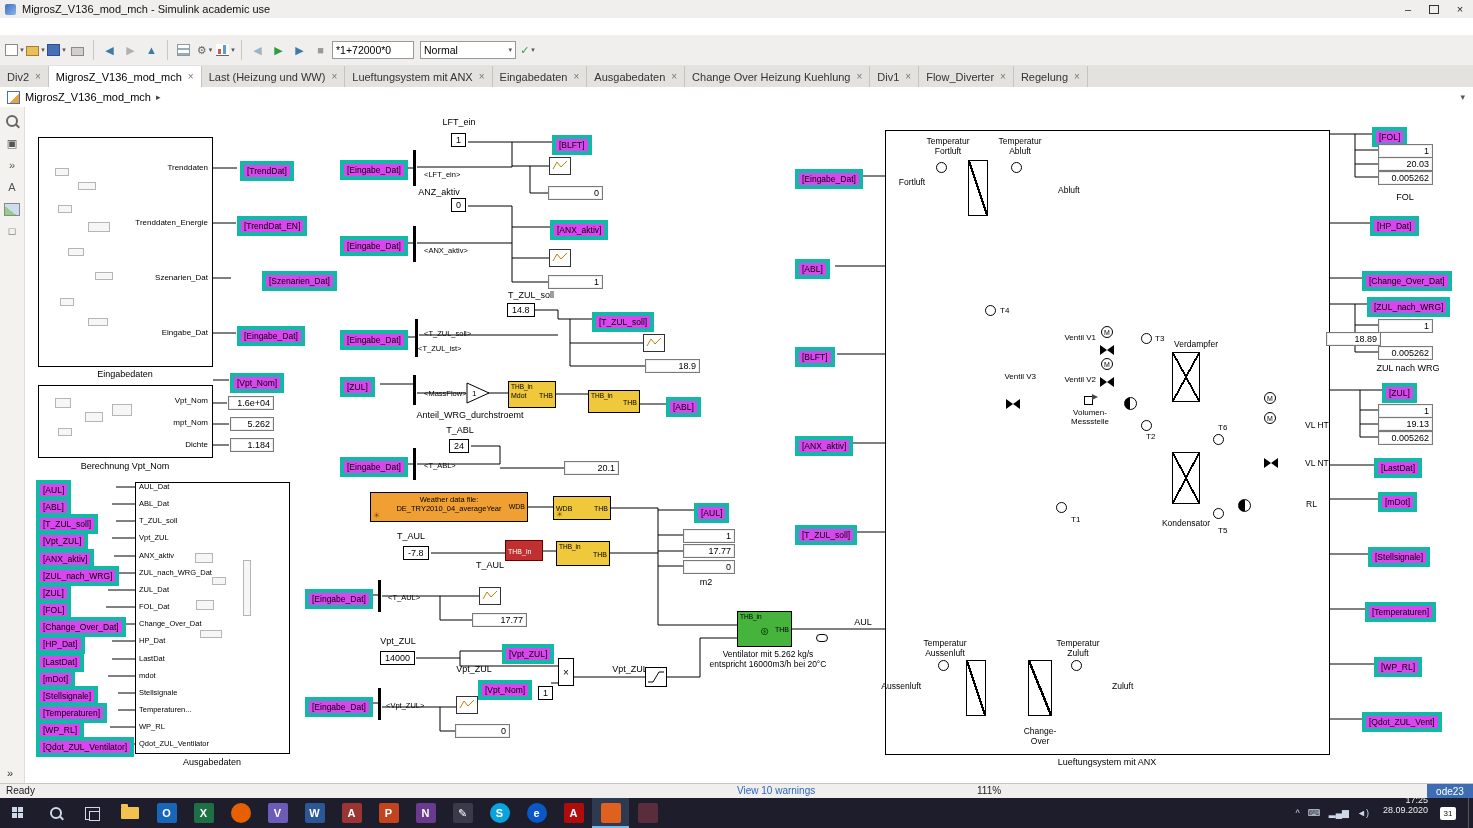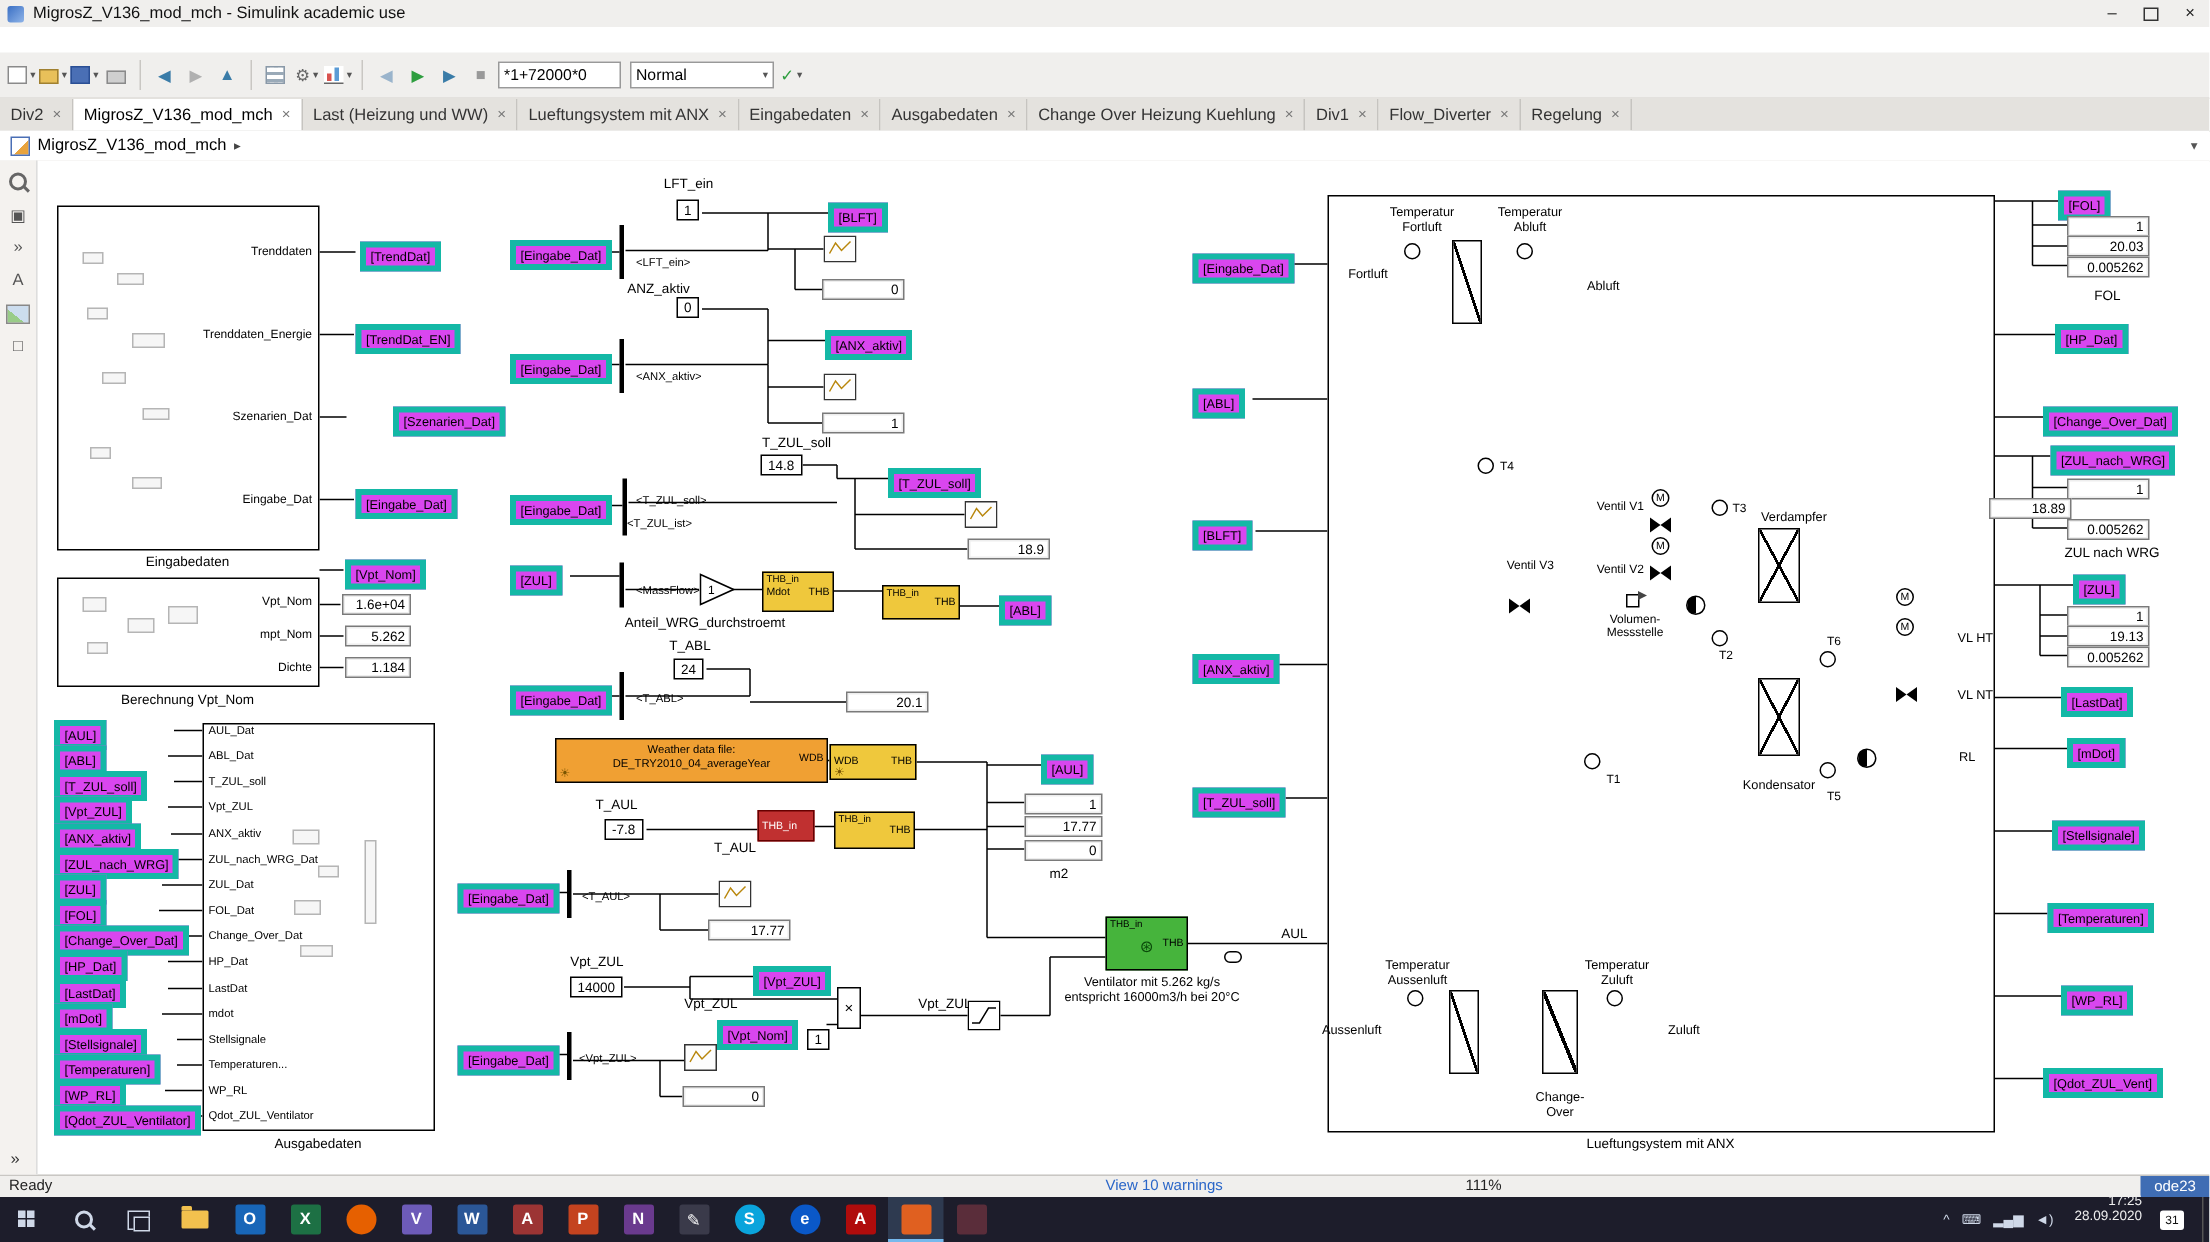--- a/index.html
+++ b/index.html
@@ -506,21 +506,21 @@
           <span class="tl">THB_in</span>
           <span class="rr">THB</span>
         </div>
         <div class="blk goto" style="left: 666px; top: 290px;">[ABL]</div>
         <div class="blk lbl ac" style="left: 460px; top: 318px;">T_ABL</div>
         <div class="blk const" style="left: 449px; top: 332px;">24</div>
         <div class="blk from" style="left: 340px; top: 350px;">[Eingabe_Dat]</div>
         <div class="blk bus" style="left: 413px; top: 341px; height: 32px;"></div>
         <div class="blk lbl" style="left: 424px; top: 354px; font-size: 7.5px;">&lt;T_ABL&gt;</div>
         <div class="blk disp" style="left: 564px; top: 354px; width: 55px;">20.1</div>
-        <div class="blk org" style="left: 370px; top: 385px; width: 182px; height: 30px;"><span class="">Weather data file:</span><br><span class="">DE_TRY2010_04_averageYear</span><span class="rr">WDB</span><span class="sun">☀</span></div>
+        <div class="blk org" style="left: 370px; top: 385px; width: 158px; height: 30px;"><span class="">Weather data file:</span><br><span class="">DE_TRY2010_04_averageYear</span><span class="rr">WDB</span><span class="sun">☀</span></div>
         <div class="blk yel" style="left: 553px; top: 389px; width: 58px; height: 24px;">
           <span class="ll">WDB</span>
           <span class="rr">THB</span>
           <span class="sun">☀</span>
         </div>
         <div class="blk goto" style="left: 694px; top: 396px;">[AUL]</div>
         <div class="blk lbl ac" style="left: 411px; top: 424px;">T_AUL</div>
         <div class="blk const" style="left: 403px; top: 439px;">-7.8</div>
         <div class="blk redb" style="left: 505px; top: 433px; width: 38px; height: 21px;">
           <span class="ll">THB_in</span>

